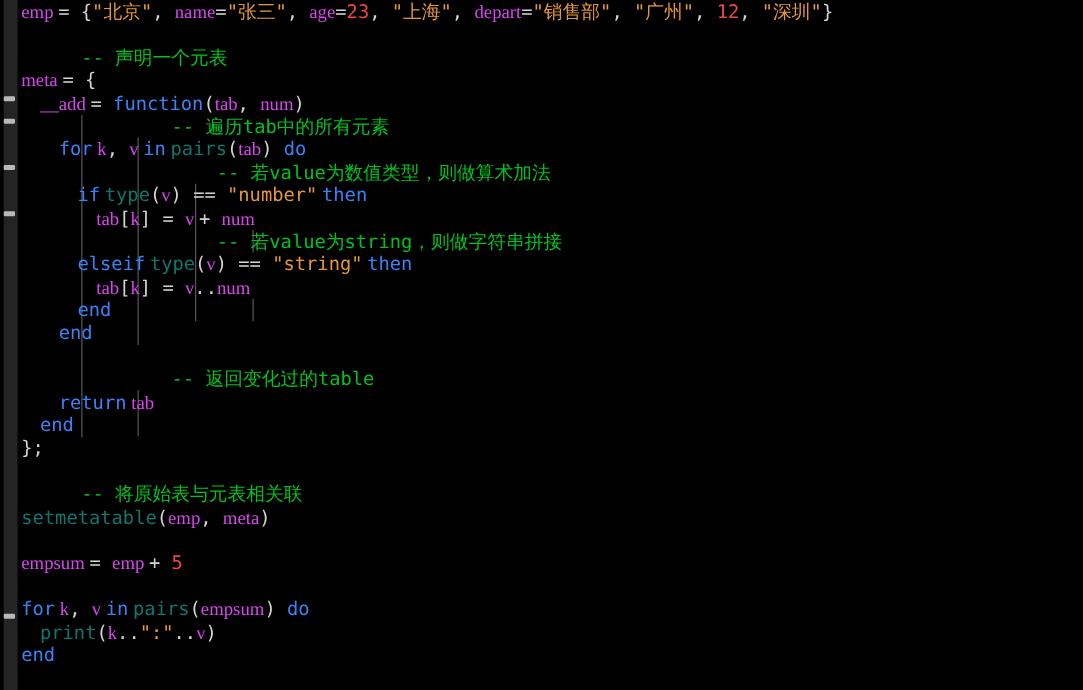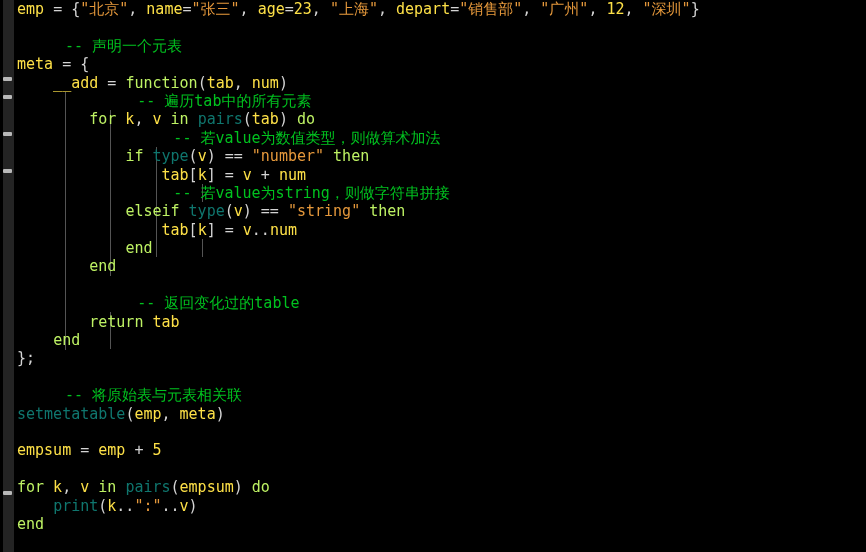--- a/index.html
+++ b/index.html
@@ -80,25 +80,25 @@
     white-space: pre;
   }
 
   .line {
     height: 18.4px;
     white-space: pre;
     padding-left: 3px;
   }
 
   
-  .t-plain   { color: #fde047; }
-  .t-kw      { color: #bef264; }
+  .t-plain   { color: #d946ef; font-family: Liberation Serif, serif; }
+  .t-kw      { color: #3b82f6; }
   .t-fn      { color: #0f766e; }
   .t-str     { color: #e5983b; }
-  .t-num     { color: #fde047; text-align: right; }
+  .t-num     { color: #ef4444; text-align: right; }
   .t-com     { color: #00c21f; margin-left: 48px; }
   .t-punc    { color: #d4d4d4; }
 </style>
 </head>
 <body>
 
 <div id="editor">
 
   <div class="gutter"></div>
   <div class="gutter-edge"></div>

